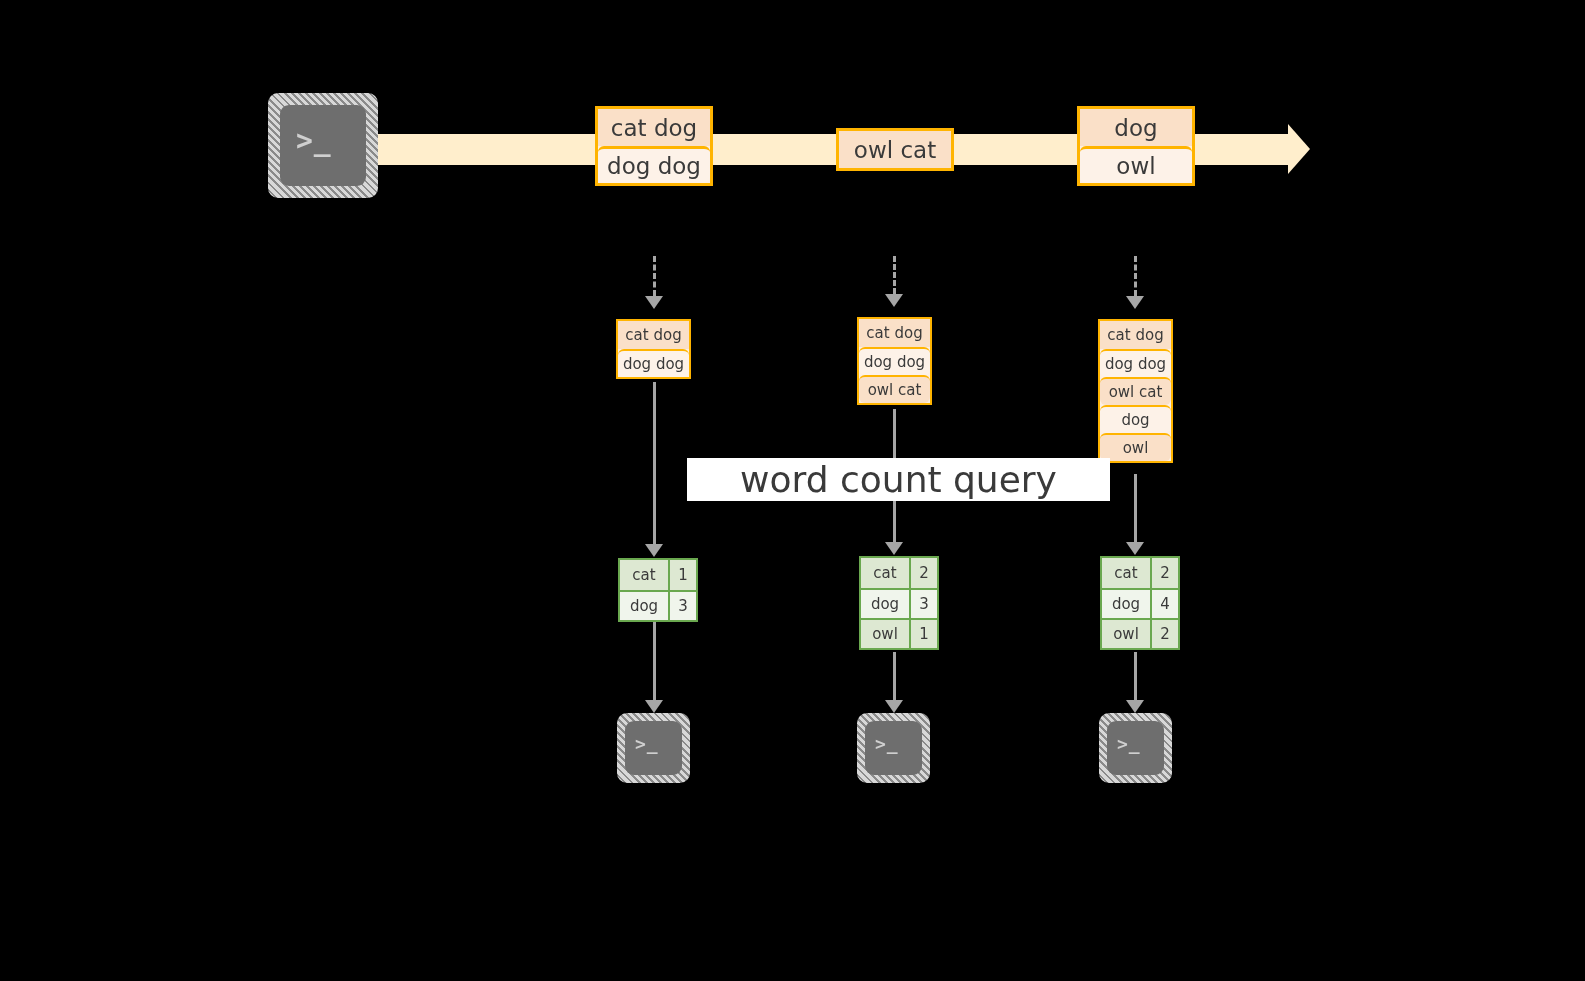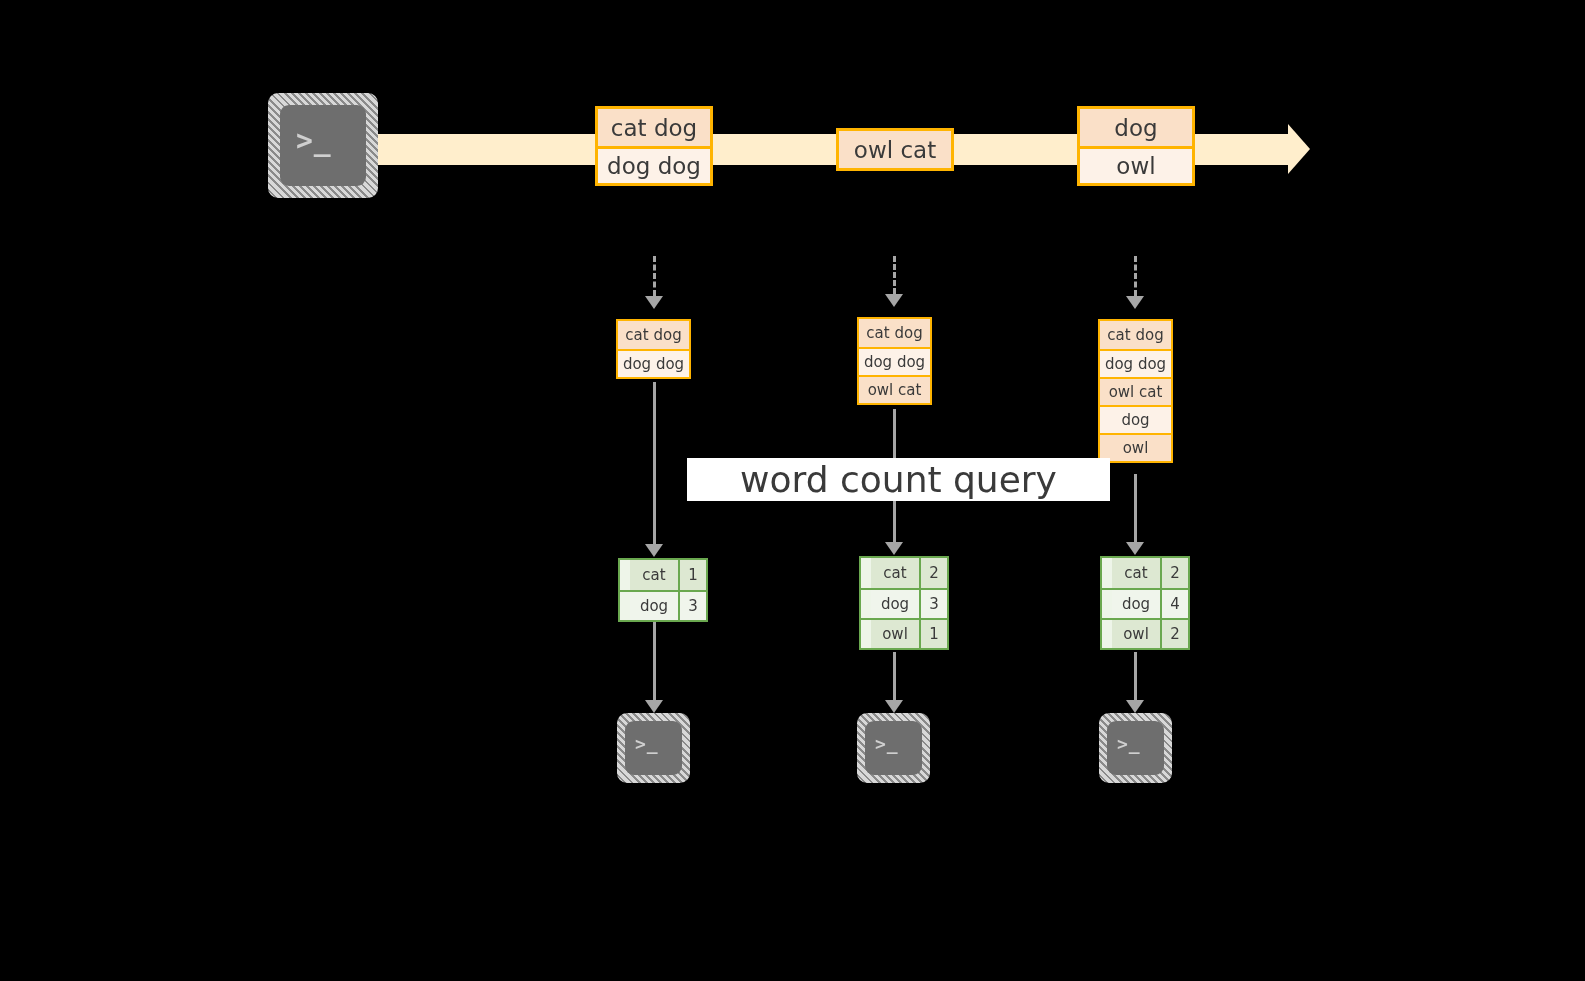--- a/index.html
+++ b/index.html
@@ -66,21 +66,21 @@
     background: #fdf0e4;
   }
   .msgrow {
     box-sizing: border-box;
     display: flex;
     align-items: center;
     justify-content: center;
     color: #3a3a3a;
     white-space: nowrap;
   }
-  .msgrow.sep { border-top: 3px solid #ffb400; }
+  .msgrow.sep { border-top: 3px solid #ffb400; border-radius: 6px; }
   .msgrow.shade-a { background: #fae0c8; }
   .msgrow.shade-b { background: #fdf2e8; }
 
   
   .msgbox.big .msgrow { height: 37px; font-size: 23px; }
 
   
   .msgbox.small { border-width: 2px; }
   .msgbox.small .msgrow { height: 28px; font-size: 15px; }
   .msgbox.small .msgrow.sep { border-top-width: 2px; }
@@ -91,21 +91,20 @@
     box-sizing: border-box;
     border: 2px solid #6aa84f;
     background: #eef5e9;
     display: flex;
     flex-direction: column;
   }
   .resrow {
     display: flex;
     height: 30px;
     box-sizing: border-box;
-    padding-left: 10px;
   }
   .resrow.sep { border-top: 2px solid #6aa84f; }
   .resrow.shade-a .rescell { background: #dde8d2; }
   .resrow.shade-b .rescell { background: #f0f5ec; }
   .rescell {
     box-sizing: border-box;
     display: flex;
     align-items: center;
     justify-content: center;
     color: #3a3a3a;

